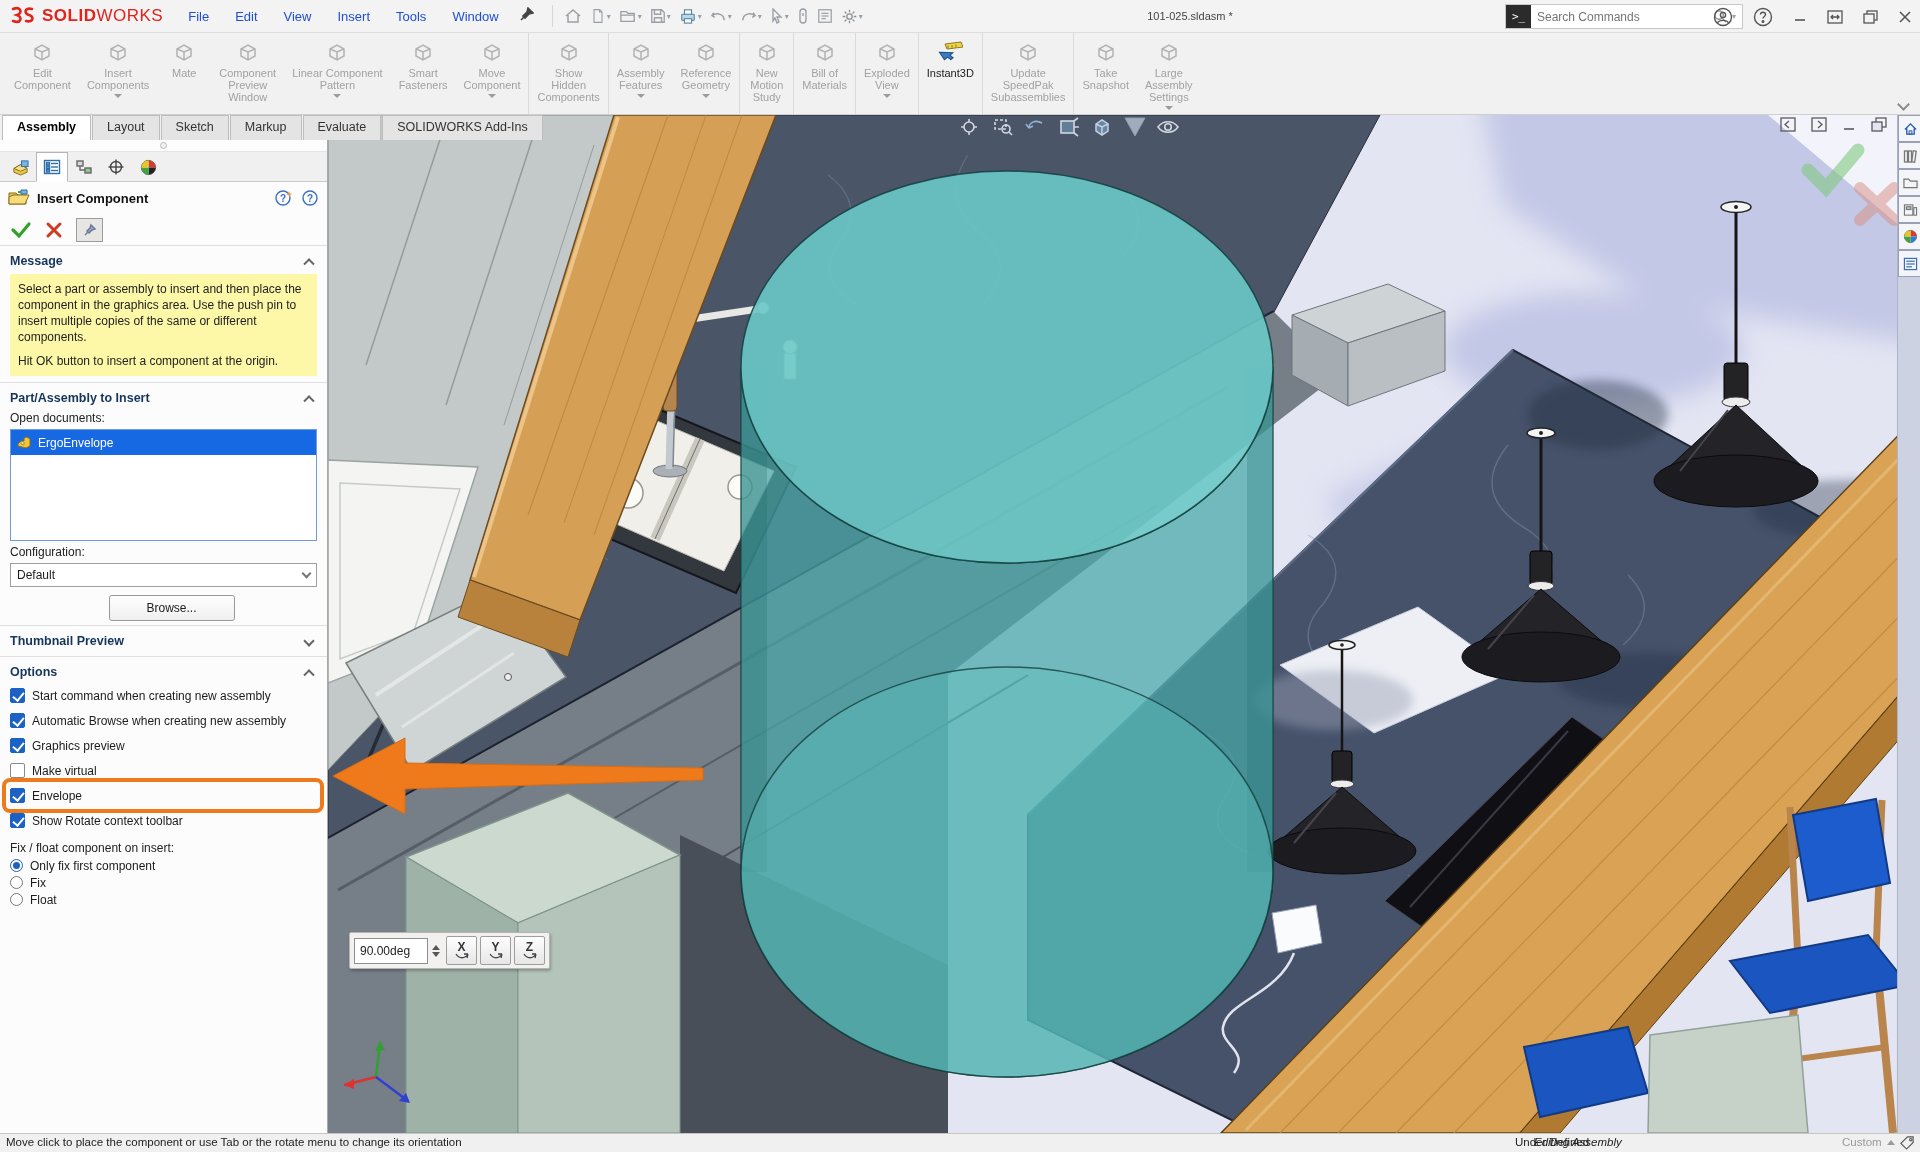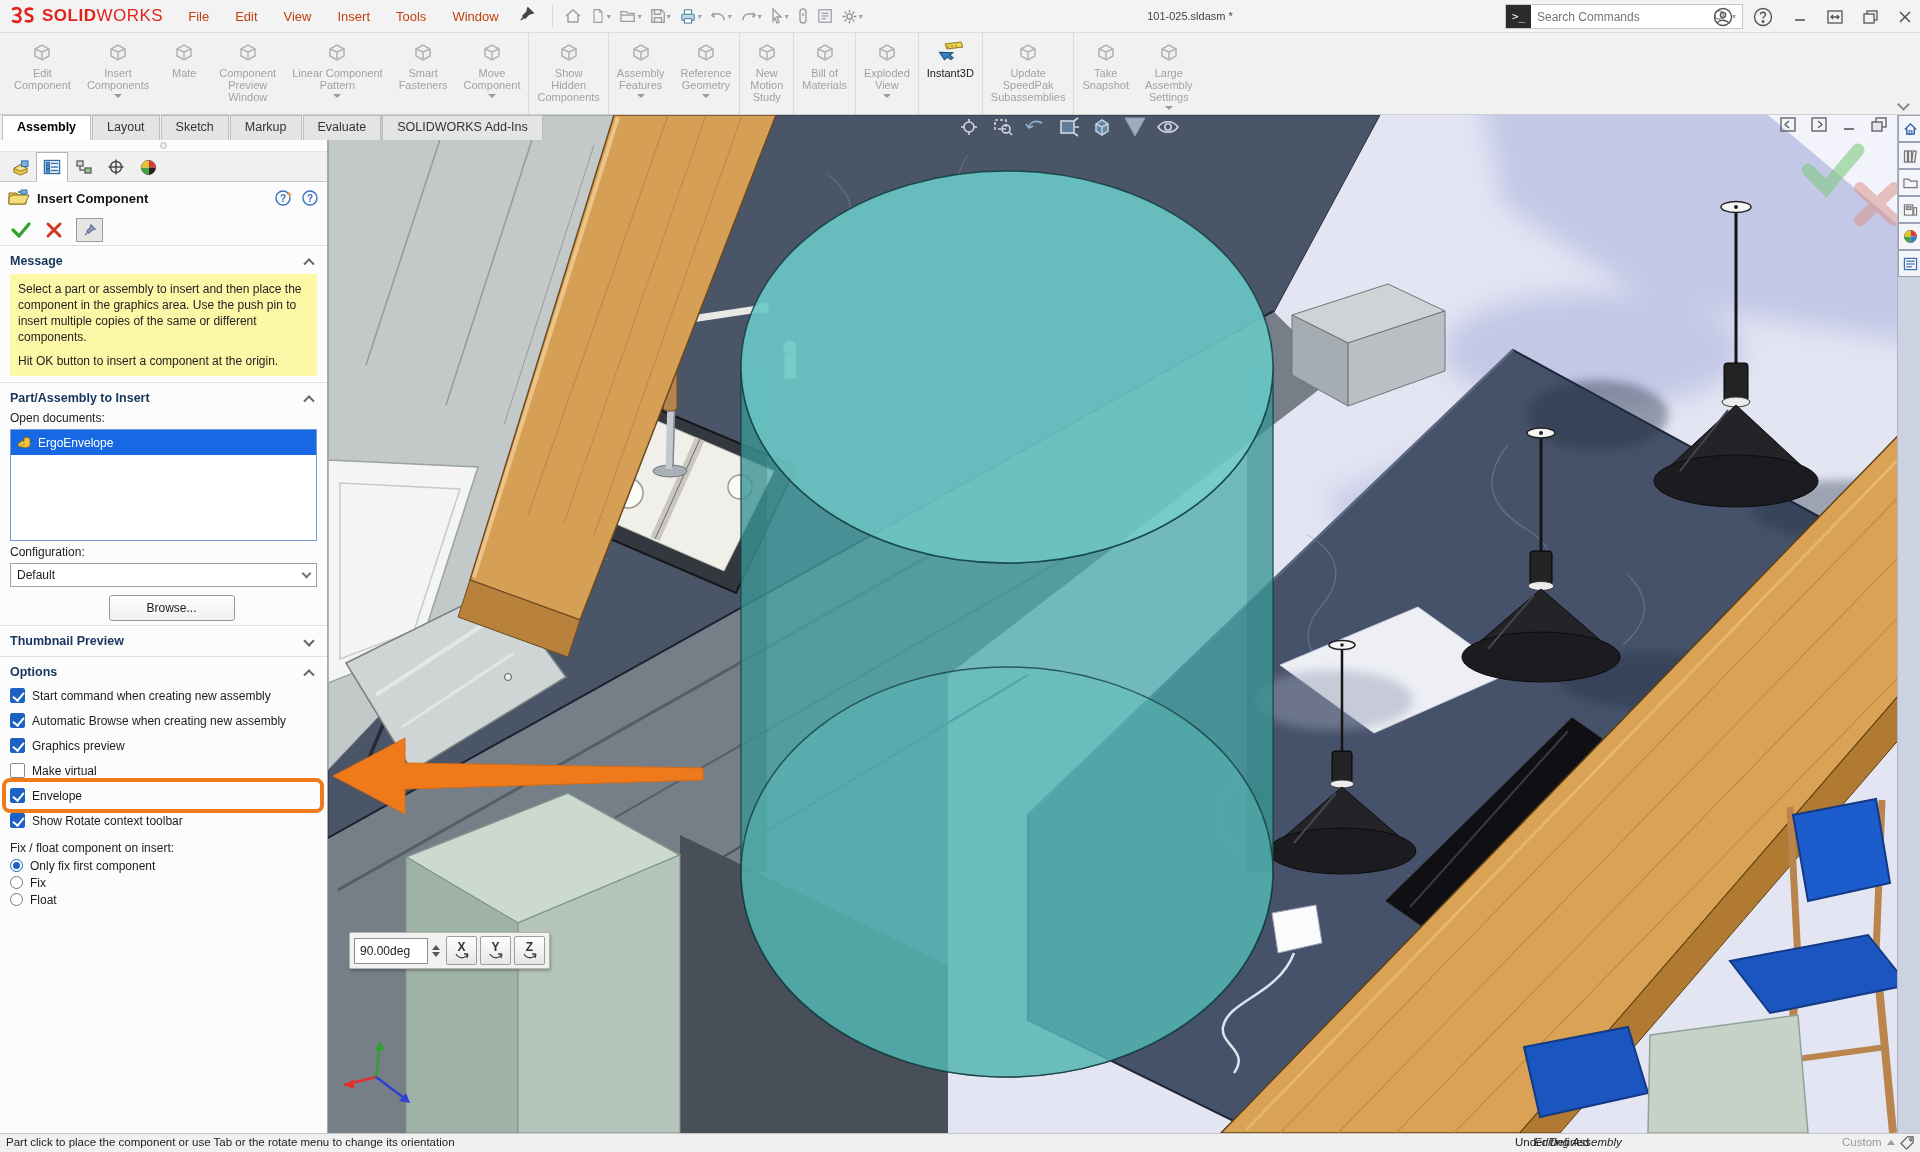--- a/index.html
+++ b/index.html
@@ -2,21 +2,21 @@
 <html><head>
 <meta charset="utf-8">
 <style>
   * { box-sizing: border-box; margin: 0; padding: 0; }
   html,body { width:1920px; height:1152px; overflow:hidden; font-family:"Liberation Sans","DejaVu Sans",sans-serif; background:#f1f1f1; }
   .menubar { position:absolute; left:0; top:0; width:1920px; height:33px; background:#f3f3f3; border-bottom:1px solid #dddddd; display:flex; align-items:center; }
   .logo { display:flex; align-items:center; gap:6px; padding:0 14px 0 10px; }
   .logo-text { font-size:17px; letter-spacing:.5px; color:#e2231a; }
   .logo-text b { font-weight:bold; }
   .menu-items { display:flex; gap:4px; }
-  .menu-item { font-size:13px; color:#c2410c; padding:4px 11px; cursor:default; }
+  .menu-item { font-size:13px; color:#1d4ed8; padding:4px 11px; cursor:default; }
   .pin-icon { margin:0 10px; }
   .qa-sep { width:1px; height:22px; background:#d7d7d7; margin:0 8px; }
   .qa { display:flex; align-items:center; gap:2px; }
   .qa-btn { display:flex; align-items:center; padding:3px 3px; color:#9aa0a6; }
   .qa-drop { font-size:8px; color:#9aa0a6; margin-left:1px; }
   .doc-title { position:absolute; left:1190px; top:0; height:33px; line-height:33px; transform:translateX(-50%); font-size:11px; color:#444; }
   .searchbox { position:absolute; left:1505px; top:4px; width:238px; height:25px; background:#fff; border:1px solid #c8c8c8; display:flex; align-items:center; }
   .search-console { width:25px; height:23px; background:#2b2b2b; color:#fff; font-size:11px; display:flex; align-items:center; justify-content:center; font-family:"DejaVu Sans Mono",monospace; }
   .search-input { border:0; outline:0; flex:1; font-size:12px; color:#888; padding:0 6px; background:transparent; }
   .search-mag { display:flex; align-items:center; gap:3px; padding-right:6px; color:#888; }
@@ -1050,21 +1050,21 @@
     </div>
 </div>
 
 <div class="anno-arrow">
   <svg width="395" height="110" viewBox="0 0 395 110">
     <polygon points="8,54 80,16 80,41 378,46 378,58 80,67 80,92" fill="#ee7a1c" stroke="#d96c14" stroke-width="1"></polygon>
   </svg>
 </div>
 
 <div class="statusbar">
-  <span class="sb-msg">Part click to place the component or use Tab or the rotate menu to change its orientation</span>
+  <span class="sb-msg">Move click to place the component or use Tab or the rotate menu to change its orientation</span>
   <span class="sb-underdef">Under Defined</span>
   <span class="sb-mode">Editing Assembly</span>
   <span class="sb-custom">
       <span>Custom</span>
       <i></i>
     </span>
   <span class="sb-edit"><svg width="17" height="15" viewBox="0 0 18 16" fill="none" stroke="#555" stroke-width="1.2">
         <path d="M2 9 L9 2 H15 V8 L8 15 Z"></path>
         <circle cx="12.5" cy="5" r="1.3"></circle>
       </svg></span>

